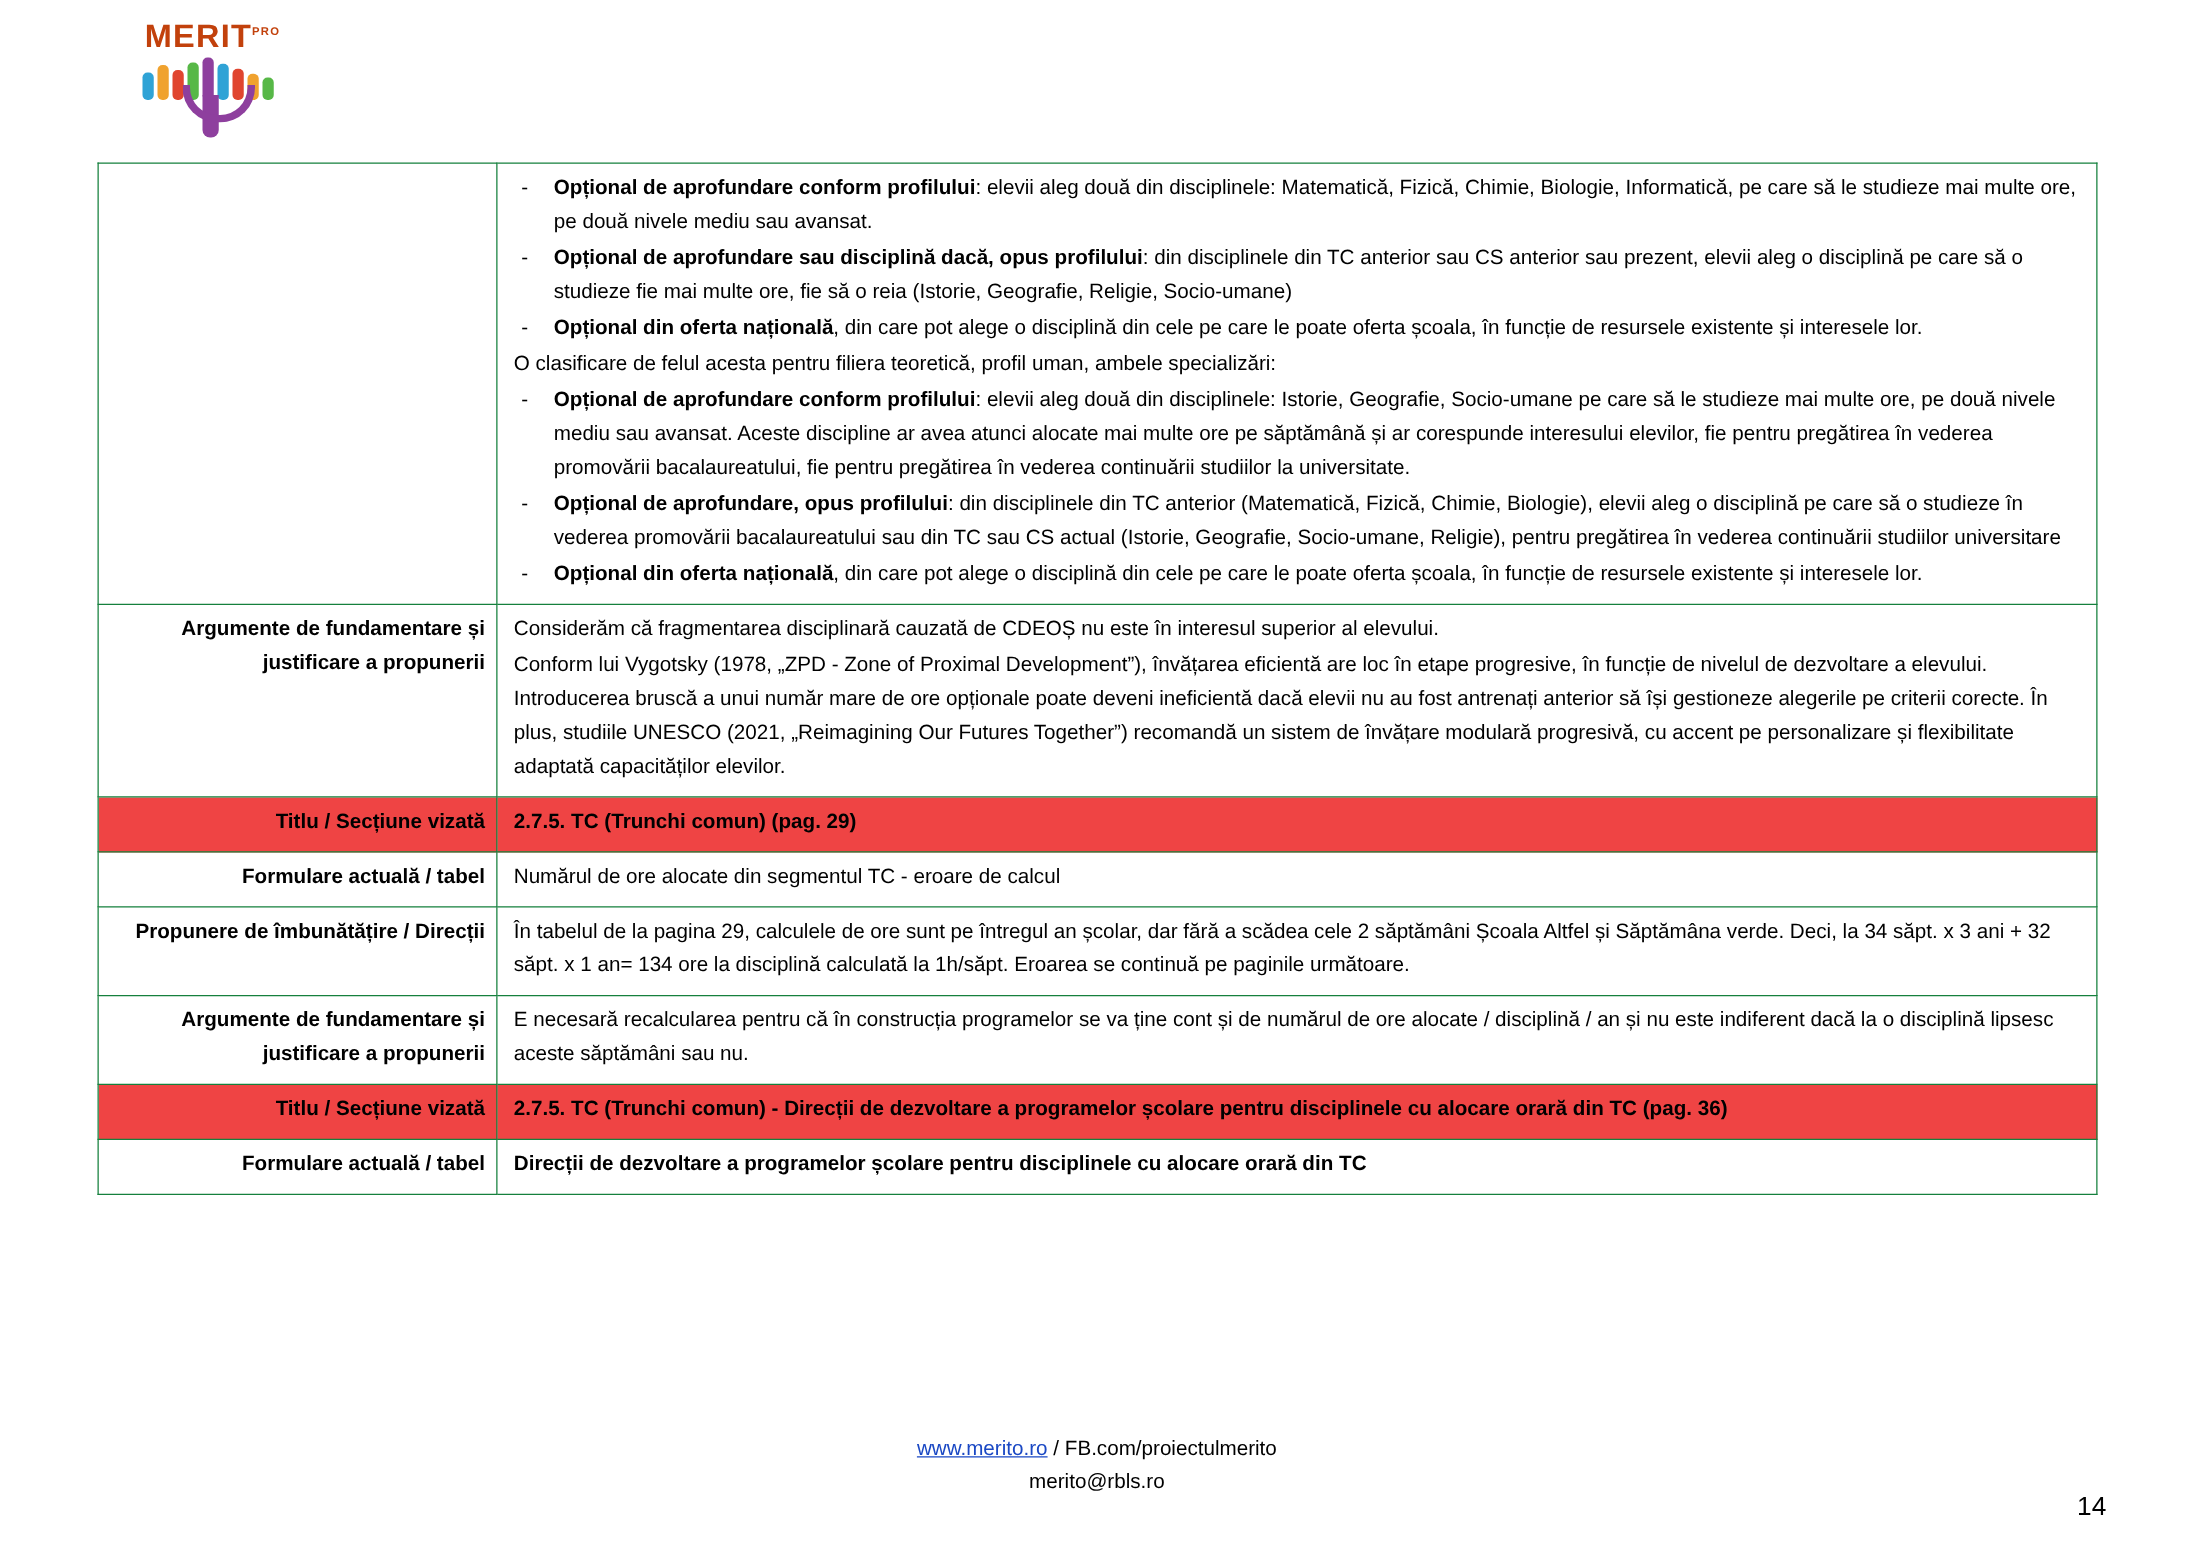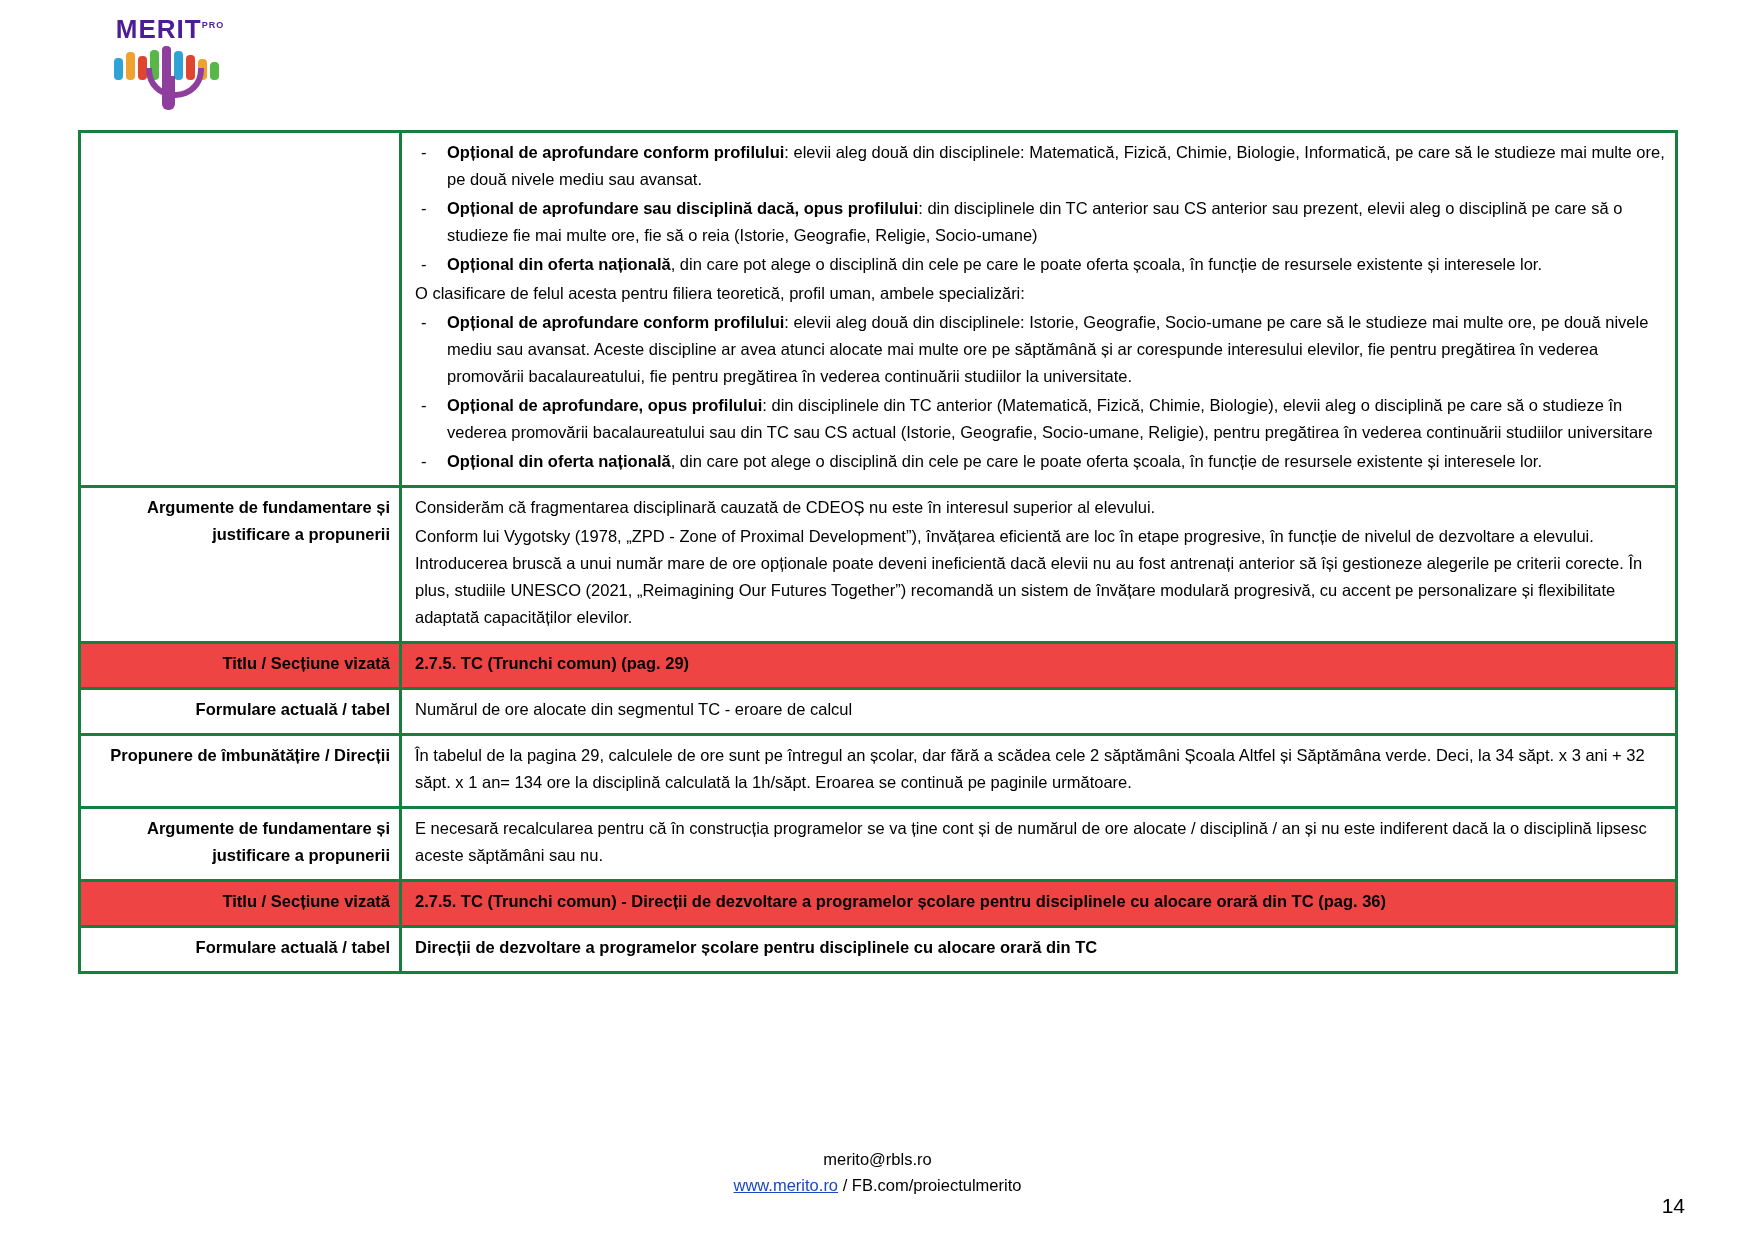--- a/index.html
+++ b/index.html
@@ -35,21 +35,21 @@
     left: 100px;
     top: 4px;
     width: 140px;
     height: 92px;
   }
   .merito-word {
     font-family: "Liberation Sans", sans-serif;
     font-weight: bold;
     font-size: 26px;
     letter-spacing: 1px;
-    color: #4c1d95;
+    color: #c2410c;
     text-align: center;
     line-height: 26px;
   }
   .merito-word sup {
     font-size: 9px;
     vertical-align: super;
     font-weight: bold;
   }
   .merito-people {
     position: relative;
@@ -110,21 +110,21 @@
   
   table.doc {
     position: absolute;
     left: 78px;
     top: 130px;
     width: 1600px;
     border-collapse: collapse;
     table-layout: fixed;
   }
   table.doc td {
-    border: 3px solid #15803d;
+    border: 1px solid #15803d;
     vertical-align: top;
     padding: 6px 9px 8px 9px;
     font-size: 16.5px;
     line-height: 27px;
   }
   td.label {
     width: 300px;
     font-weight: bold;
     text-align: right;
   }
@@ -262,20 +262,20 @@
         <tr>
           <td class="label">Formulare actuală / tabel</td>
           <td class="content" style="font-weight: bold;">
             <p class="plain">Direcții de dezvoltare a programelor școlare pentru disciplinele cu alocare orară din TC</p>
           </td>
         </tr>
       </tbody>
   </table>
 
   <div class="footer">
-    <div>merito@rbls.ro</div>
     <div>
       <a href="#">www.merito.ro</a><span> / </span><span>FB.com/proiectulmerito</span>
     </div>
+    <div>merito@rbls.ro</div>
   </div>
   <div class="pagenum">14</div>
 
 </div>
 
 </body></html>

